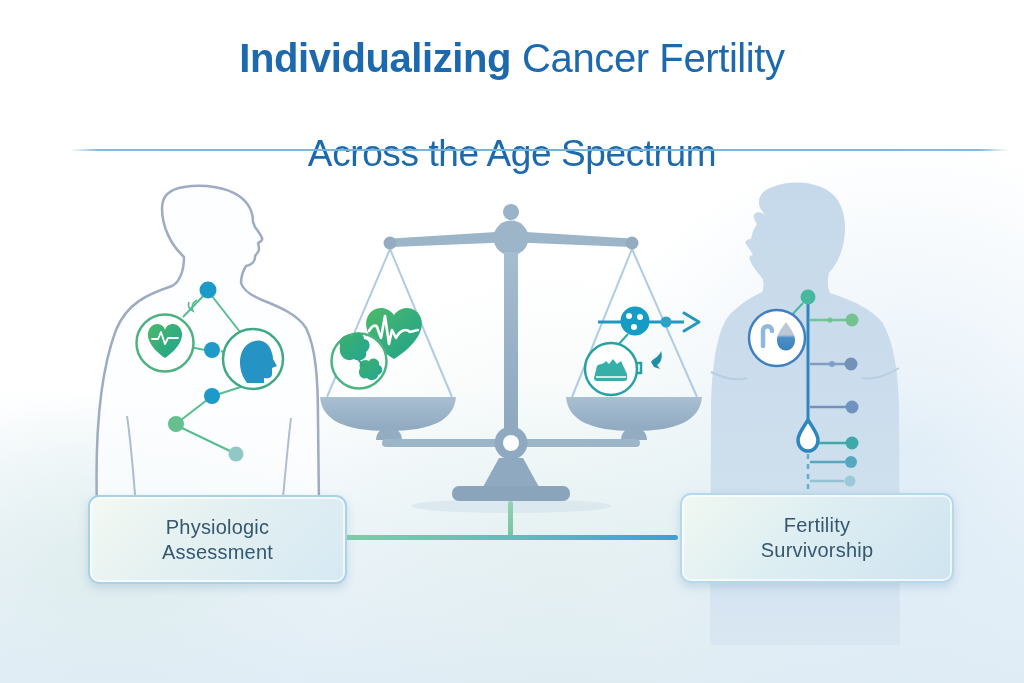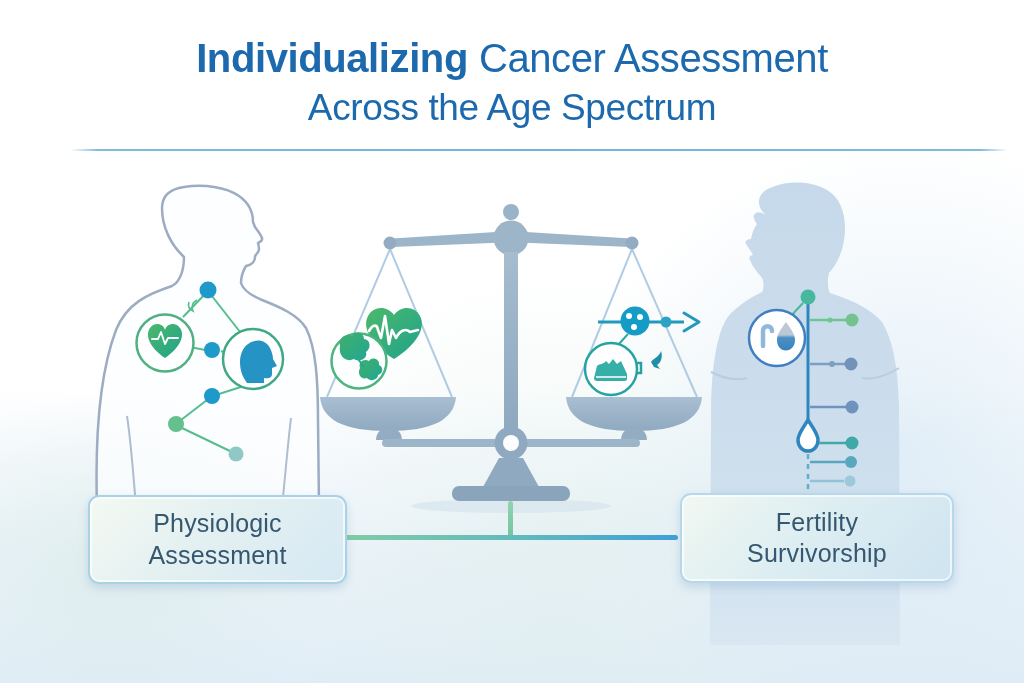--- a/index.html
+++ b/index.html
@@ -13,58 +13,58 @@
       radial-gradient(460px 430px at 905px 450px, rgba(206,227,242,0.55), rgba(206,227,242,0) 72%),
       linear-gradient(180deg, rgba(255,255,255,0) 0%, rgba(255,255,255,0) 56%, rgba(233,242,249,0.85) 80%, rgba(223,236,246,0.95) 100%);
   }
   .title{
     position:absolute;top:33px;left:0;width:100%;text-align:center;
     color:#1c69ae;line-height:1.28;letter-spacing:-0.4px;
   }
   .title .l1{font-size:40px;}
   .title .l1 .bold{font-weight:700;}
   .title .l1 .rest{font-weight:400;margin-left:11px;}
-  .title .l2{font-size:37px;font-weight:400;}
+  .title .l2{font-size:37px;font-weight:400;margin-top:46px;}
   .divider{
     position:absolute;top:149px;left:70px;width:938px;height:2px;
     background:linear-gradient(90deg, rgba(116,178,220,0) 0%, rgba(116,178,220,0.9) 3%, #74b2dc 50%, rgba(116,178,220,0.9) 97%, rgba(116,178,220,0) 100%);
   }
   .illustration{position:absolute;left:0;top:0;}
   .connector-h{
     position:absolute;left:345px;top:535px;width:333px;height:5px;border-radius:3px;
     background:linear-gradient(90deg,#82cba6 0%, #5fb9bd 55%, #3d9fd6 100%);
   }
   .connector-v{
     position:absolute;left:508px;top:501px;width:5px;height:36px;border-radius:3px;
     background:linear-gradient(180deg,#93d2b0,#74c5a0);
   }
   .label-box{
     position:absolute;display:flex;align-items:center;justify-content:center;
-    border-radius:11px;text-align:center;color:#35576f;font-size:25px;line-height:1.25;
+    border-radius:11px;text-align:center;color:#35576f;font-size:20px;line-height:1.25;
     white-space:pre-line;letter-spacing:0.2px;
     box-shadow:0 4px 10px rgba(110,150,185,0.28), inset 0 0 0 2px rgba(255,255,255,0.65);
   }
   .label-box.left{
     left:88px;top:495px;width:255px;height:85px;
     background:linear-gradient(135deg,#f4f9f2 0%,#e3f0f1 45%,#d6e9f4 100%);
     border:2px solid #a9d1e7;
   }
   .label-box.right{
     left:680px;top:493px;width:270px;height:86px;
     background:linear-gradient(135deg,#f1f8f1 0%,#ddeef2 45%,#cfe4f1 100%);
     border:2px solid #b7d8ec;
   }
 </style>
 </head>
 <body>
 
 <div class="stage">
 
   <div class="title">
-    <div class="l1"><span class="bold">Individualizing</span><span class="rest">Cancer Assessment</span></div>
+    <div class="l1"><span class="bold">Individualizing</span><span class="rest">Cancer Fertility</span></div>
     <div class="l2">Across the Age Spectrum</div>
   </div>
   <div class="divider"></div>
 
   <svg class="illustration" width="1024" height="683" viewBox="0 0 1024 683">
     <defs>
       <linearGradient id="heartGrad" x1="0" y1="0" x2="1" y2="1">
         <stop offset="0" stop-color="#4cb96a"></stop>
           <stop offset="1" stop-color="#1fa28d"></stop>
       </linearGradient>

